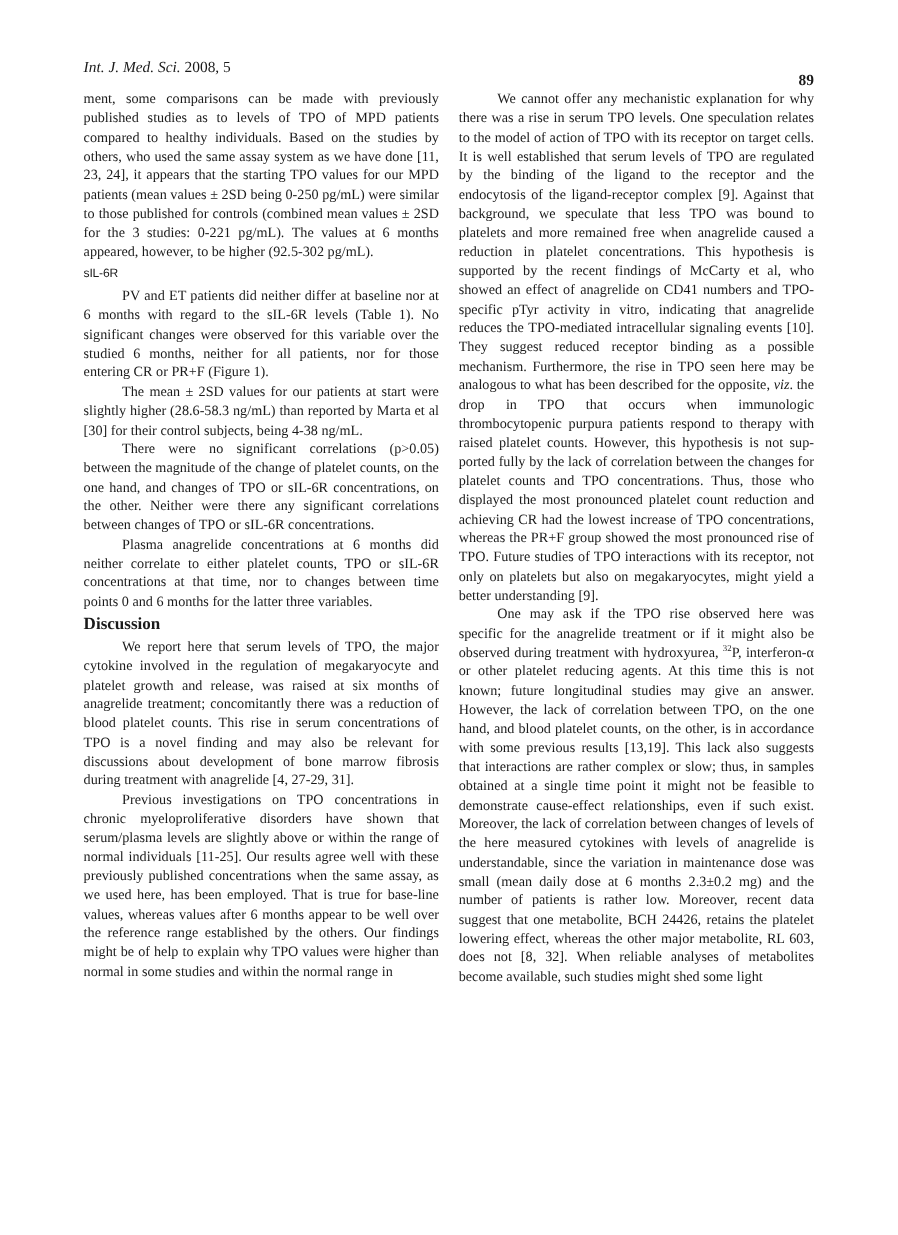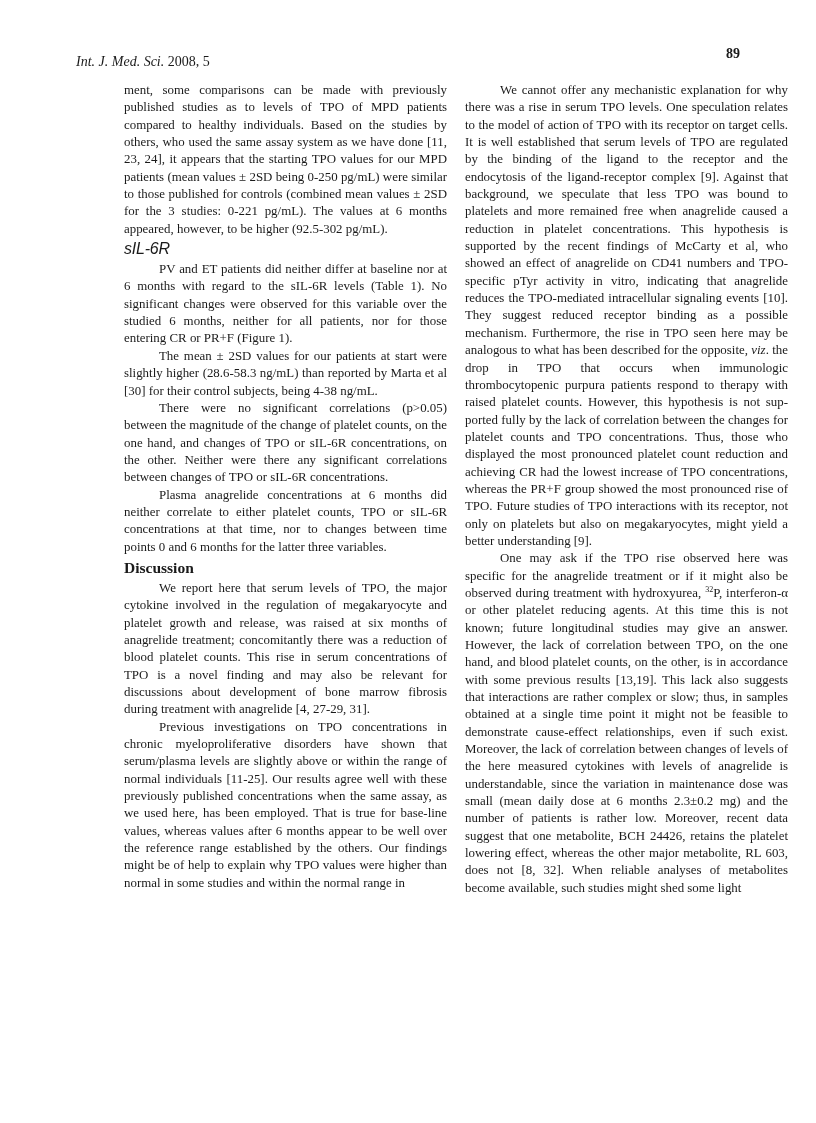--- a/index.html
+++ b/index.html
@@ -1,25 +1,25 @@
 <!DOCTYPE html>
 <html><head>
   <meta charset="utf-8">
   <style>
     html, body { margin: 0; padding: 0; background: #ffffff; }
     body { width: 816px; height: 1123px; position: relative; overflow: hidden; color: #1a1a1a; }
     .header-journal { position: absolute; left: 76px; top: 54px; font-family: "Liberation Serif", serif; font-size: 14px; }
     .header-journal i { font-style: italic; text-align: right; }
-    .header-page { position: absolute; left: 726px; top: 46px; font-family: "Liberation Serif", serif; font-size: 14px; font-weight: bold; }
-    .col { position: absolute; top: 82px; width: 323px; font-family: "Liberation Serif", serif; font-size: 12.9px; line-height: 17.35px; text-align: justify; hyphens: manual; margin-left: 48px; }
+    .header-page { position: absolute; left: 726px; top: 66px; font-family: "Liberation Serif", serif; font-size: 14px; font-weight: bold; }
+    .col { position: absolute; top: 82px; width: 323px; font-family: "Liberation Serif", serif; font-size: 12.9px; line-height: 17.35px; text-align: justify; hyphens: manual; }
     .col-left { left: 76px; }
     .col-right { left: 417px; }
     .col p { margin: 0; }
     .col p.indent { text-indent: 35px; }
-    .subhead { font-family: "Liberation Sans", sans-serif; font-size: 16px; line-height: 16px; margin: 3px 0 4px 0; letter-spacing: -0.2px; font-style: italic; }
+    .subhead { font-family: "Liberation Sans", sans-serif; font-size: 11px; line-height: 16px; margin: 3px 0 4px 0; letter-spacing: -0.2px; }
     .section-head { font-family: "Liberation Serif", serif; font-weight: bold; font-size: 15.5px; line-height: 18px; margin: 3px 0 3px 0; }
     .it { font-style: italic; }
     sup { font-size: 8px; line-height: 0; vertical-align: 5px; }
   </style>
 </head>
 <body>
 
 <div class="header-journal"><i>Int. J. Med. Sci.</i><span> 2008, 5</span></div>
 <div class="header-page">89</div>
 

